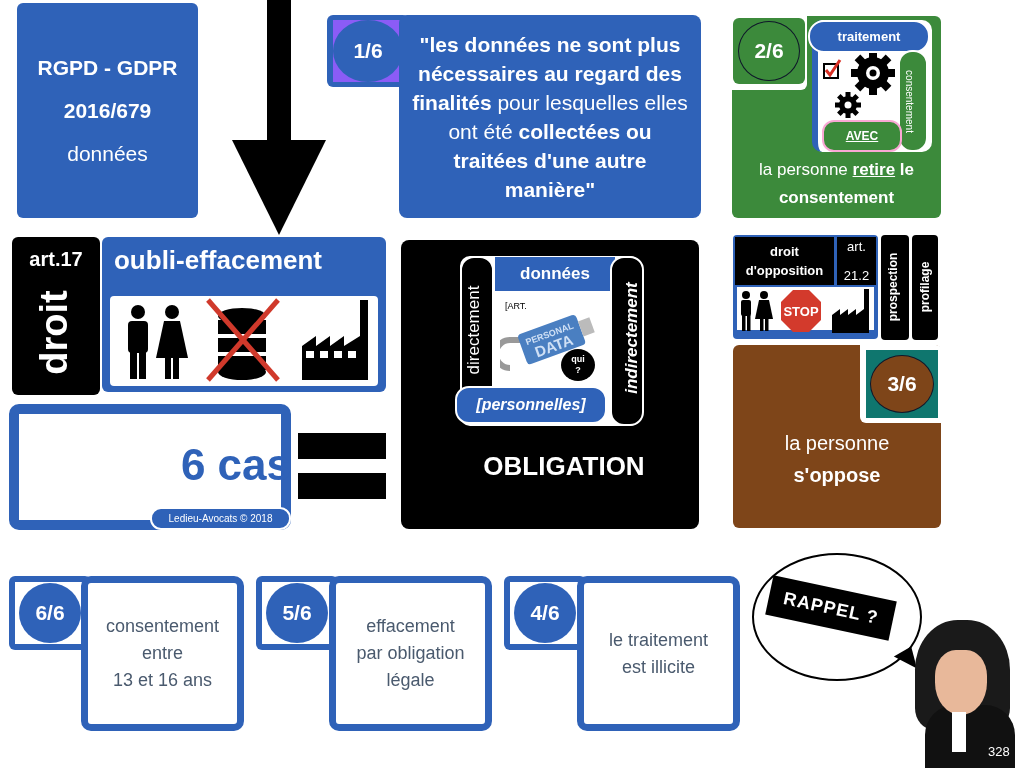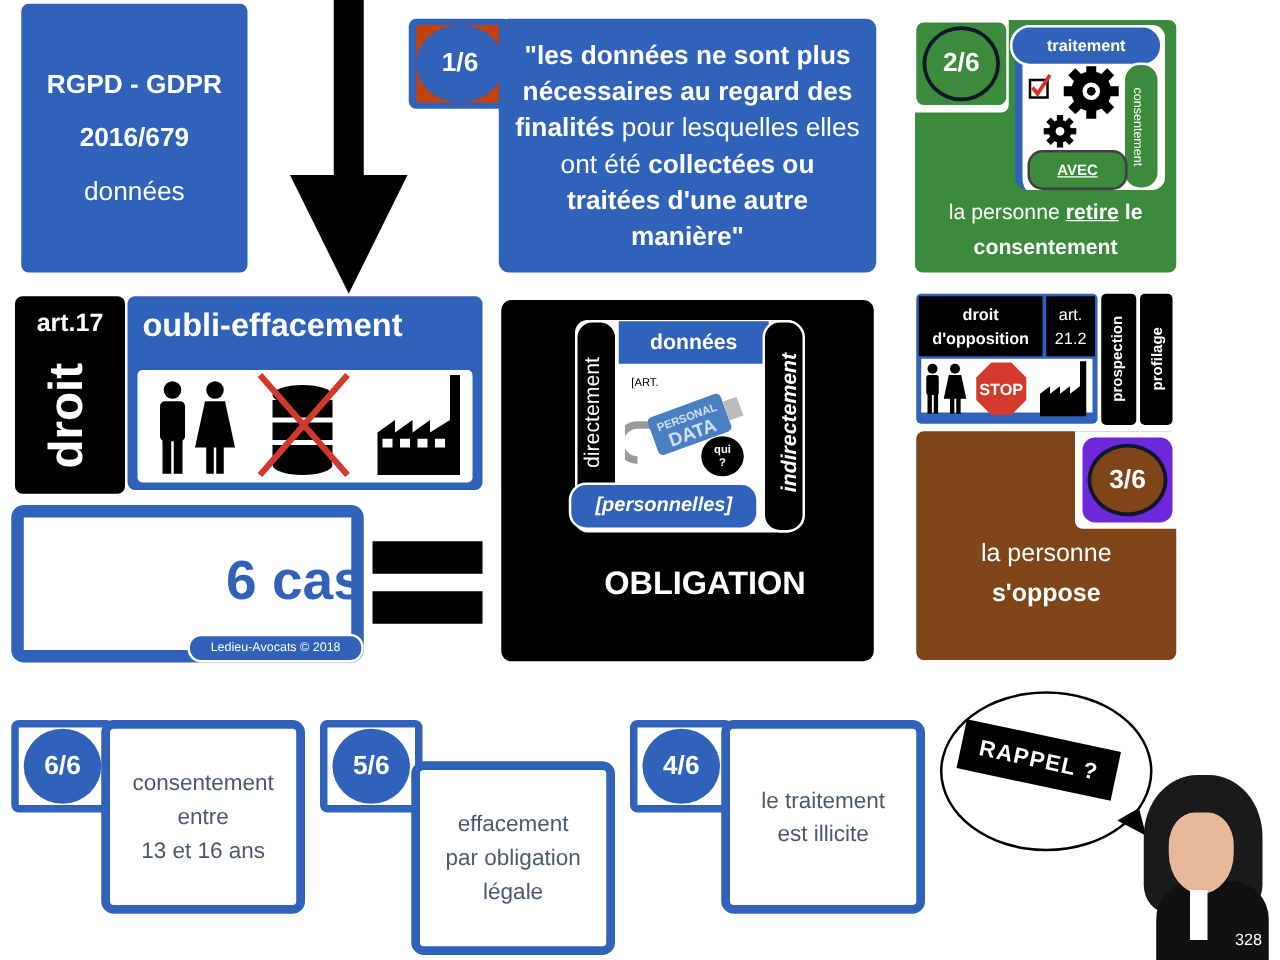--- a/index.html
+++ b/index.html
@@ -12,38 +12,38 @@
 
   
   #rgpd { left: 17px; top: 3px; width: 181px; height: 215px; border-radius: 6px; color: #fff; font-size: 21px; line-height: 30px; gap: 13px; }
 
   
   #arrow-shaft { left: 267px; top: 0; width: 24px; height: 145px; background: #000; }
   #arrow-head { left: 232px; top: 140px; width: 0; height: 0; border-left: 47px solid transparent; border-right: 47px solid transparent; border-top: 95px solid #000; }
 
   
   .badge-sq { width: 82px; height: 72px; border-radius: 6px; display: flex; align-items: center; justify-content: center; }
-  .badge-circ { width: 60px; height: 60px; border-radius: 50%; display: flex; align-items: center; justify-content: center; font-weight: bold; font-size: 21px; color: #fff; border: 3px solid #0f172a; }
+  .badge-circ { width: 60px; height: 60px; border-radius: 50%; display: flex; align-items: center; justify-content: center; font-weight: bold; font-size: 21px; color: #fff; border: 1px solid #0f172a; }
 
   
   #c1-badge { left: 327px; top: 15px; background: #2f62b8; }
-  #c1-badge .badge-sq-inner { width: 70px; height: 62px; background: #c2410c; display:flex; align-items:center; justify-content:center; }
+  #c1-badge .badge-sq-inner { width: 70px; height: 62px; background: #8b5cf6; display:flex; align-items:center; justify-content:center; }
   #c1-badge .badge-circ { background: #2f62b8; border: none; width: 70px; height: 62px; }
   #c1-box { left: 399px; top: 15px; width: 302px; height: 203px; border-radius: 8px; color: #fff; font-size: 21px; line-height: 29px; padding: 0 10px; }
 
   
   #c2-box { left: 732px; top: 16px; width: 209px; height: 202px; background: #3c8a3b; border-radius: 6px; }
   #c2-badge-bg { left: 725px; top: 10px; width: 82px; height: 80px; background: #fff; border-radius: 0 0 6px 0; }
   #c2-badge { left: 733px; top: 18px; width: 72px; height: 66px; background: #3c8a3b; border-radius: 6px; display:flex;align-items:center;justify-content:center; }
   #c2-badge .badge-circ { background: #3c8a3b; width: 62px; height: 60px; }
   #c2-inner { left: 812px; top: 20px; width: 120px; height: 132px; background: #fff; border-left: 6px solid #2f62b8; border-radius: 10px; }
   #c2-traitement { left: 808px; top: 20px; width: 122px; height: 33px; background: #2f62b8; border: 2px solid #fff; border-radius: 16px; color: #fff; font-size: 13px; }
   #c2-consent { left: 898px; top: 50px; width: 30px; height: 102px; background: #3c8a3b; border: 2px solid #fff; border-radius: 14px; }
   #c2-consent span { display:block; transform: rotate(90deg); color: #fff; font-size: 10px; white-space: nowrap; position:absolute; left: -22px; top: 44px; }
-  #c2-avec { left: 822px; top: 120px; width: 80px; height: 32px; background: #3c8a3b; border: 2px solid #404040; border-radius: 12px; color: #fff; font-size: 12px; text-decoration: underline; }
+  #c2-avec { left: 822px; top: 120px; width: 80px; height: 32px; background: #3c8a3b; border: 2px solid #f9a8d4; border-radius: 12px; color: #fff; font-size: 12px; text-decoration: underline; }
   #c2-text { left: 732px; top: 153px; width: 209px; height: 62px; color: #fff; font-size: 17px; line-height: 28px; }
 
   
   #droit-box { left: 12px; top: 237px; width: 88px; height: 158px; background: #000; border-radius: 6px; color: #fff; }
   #droit-art { left: 12px; top: 248px; width: 88px; font-size: 20px; color: #fff; text-align:center; }
   #droit-word { left: 20px; top: 295px; width: 70px; height: 80px; color: #fff; }
   #droit-word span { display:block; transform: rotate(-90deg); font-size: 38px; font-weight:bold; position:absolute; left: -8px; top: 16px; }
 
   #oubli-box { left: 102px; top: 237px; width: 284px; height: 155px; background: #2f62b8; border-radius: 6px; }
   #oubli-title { left: 102px; top: 245px; width: 232px; color: #fff; font-size: 26px; font-weight: bold; text-align:center; }
@@ -67,44 +67,44 @@
   #oblig-indirect span { display:block; transform: rotate(-90deg); color:#fff; font-size: 17px; font-weight:bold; font-style: italic; white-space:nowrap; position:absolute; left:-36px; top: 70px; }
   #oblig-perso { left: 455px; top: 386px; width: 152px; height: 38px; background: #2f62b8; border: 2px solid #fff; border-radius: 14px; color:#fff; font-size: 16px; font-weight:bold; font-style: italic; }
   #oblig-usb { left: 500px; top: 298px; width: 95px; height: 80px; }
   #oblig-qui { left: 561px; top: 349px; width: 34px; height: 32px; background:#000; border-radius:50%; color:#fff; font-size: 9px; font-weight:bold; line-height: 11px; }
   #oblig-art { left: 505px; top: 301px; font-size: 9px; color:#000; }
   #oblig-text { left: 401px; top: 448px; width: 298px; color: #fff; font-size: 26px; font-weight:bold; line-height: 36px; text-align:center;padding-left:28px; }
 
   
   #opp-box { left: 733px; top: 235px; width: 145px; height: 104px; background: #2f62b8; border-radius: 4px; }
   #opp-label { left: 735px; top: 237px; width: 99px; height: 48px; background: #000; color: #fff; font-size: 13px; font-weight:bold; line-height: 19px; }
-  #opp-art { left: 837px; top: 237px; width: 39px; height: 48px; background: #000; color: #fff; font-size: 13px; line-height: 19px; }
+  #opp-art { left: 837px; top: 237px; width: 39px; height: 48px; background: #000; color: #fff; font-size: 13px; line-height: 19px; justify-content: space-between; }
   #opp-img { left: 737px; top: 287px; width: 137px; height: 43px; background: #fff; }
   #opp-prosp { left: 881px; top: 235px; width: 28px; height: 105px; background:#000; border-radius: 4px; }
   #opp-profil { left: 912px; top: 235px; width: 26px; height: 105px; background:#000; border-radius: 4px; }
   .vert-txt { display:block; transform: rotate(-90deg); color:#fff; font-size: 12px; font-weight:bold; white-space:nowrap; position:absolute; }
   #opp-prosp .vert-txt { left: -22px; top: 45px; }
   #opp-profil .vert-txt { left: -12px; top: 45px; }
 
   
   #c3-box { left: 733px; top: 345px; width: 208px; height: 183px; background: #7e4519; border-radius: 6px; }
   #c3-badge-bg { left: 860px; top: 345px; width: 82px; height: 78px; background: #fff; border-radius: 0 6px 0 6px; }
-  #c3-badge { left: 866px; top: 350px; width: 72px; height: 68px; background: #6d28d9; border-radius: 10px; display:flex;align-items:center;justify-content:center; }
+  #c3-badge { left: 866px; top: 350px; width: 72px; height: 68px; background: #0f766e; border-radius: 0; display:flex;align-items:center;justify-content:center; }
   #c3-badge .badge-circ { background: #7e4519; width: 64px; height: 58px; }
   #c3-text { left: 733px; top: 427px; width: 208px; color: #fff; font-size: 20px; line-height: 32px; }
 
   
   .case-badge { width: 82px; height: 74px; background: #2f62b8; border-radius: 6px; display:flex; align-items:center; justify-content:center; }
   .case-badge-inner { width: 70px; height: 62px; background: #fff; display:flex;align-items:center;justify-content:center; }
   .case-badge .badge-circ { background:#2f62b8; border:none; width: 62px; height: 60px; }
   .case-box { width: 163px; height: 155px; border: 7px solid #2f62b8; border-radius: 10px; background:#fff; color: #4a5a6e; font-size: 18px; line-height: 27px; }
   #c6-badge { left: 9px; top: 576px; }
   #c6-box { left: 81px; top: 576px; }
   #c5-badge { left: 256px; top: 576px; }
-  #c5-box { left: 329px; top: 576px; margin-top: 33px; }
+  #c5-box { left: 329px; top: 576px; }
   #c4-badge { left: 504px; top: 576px; }
   #c4-box { left: 577px; top: 576px; }
 
   
   #bubble { left: 752px; top: 553px; width: 170px; height: 128px; border: 2px solid #000; border-radius: 50%; background:#fff; }
   #bubble-tail { left: 898px; top: 650px; width: 0; height: 0; border-left: 14px solid transparent; border-right: 6px solid transparent; border-top: 22px solid #000; transform: rotate(-30deg); }
   #rappel { left: 768px; top: 588px; width: 126px; height: 40px; background:#000; color:#fff; font-size: 18px; font-weight:bold; transform: rotate(12deg); letter-spacing: 1px; }
 
   
   #char-hair { left: 915px; top: 620px; width: 95px; height: 110px; background: #1a1a1a; border-radius: 45% 45% 20% 20%; }

